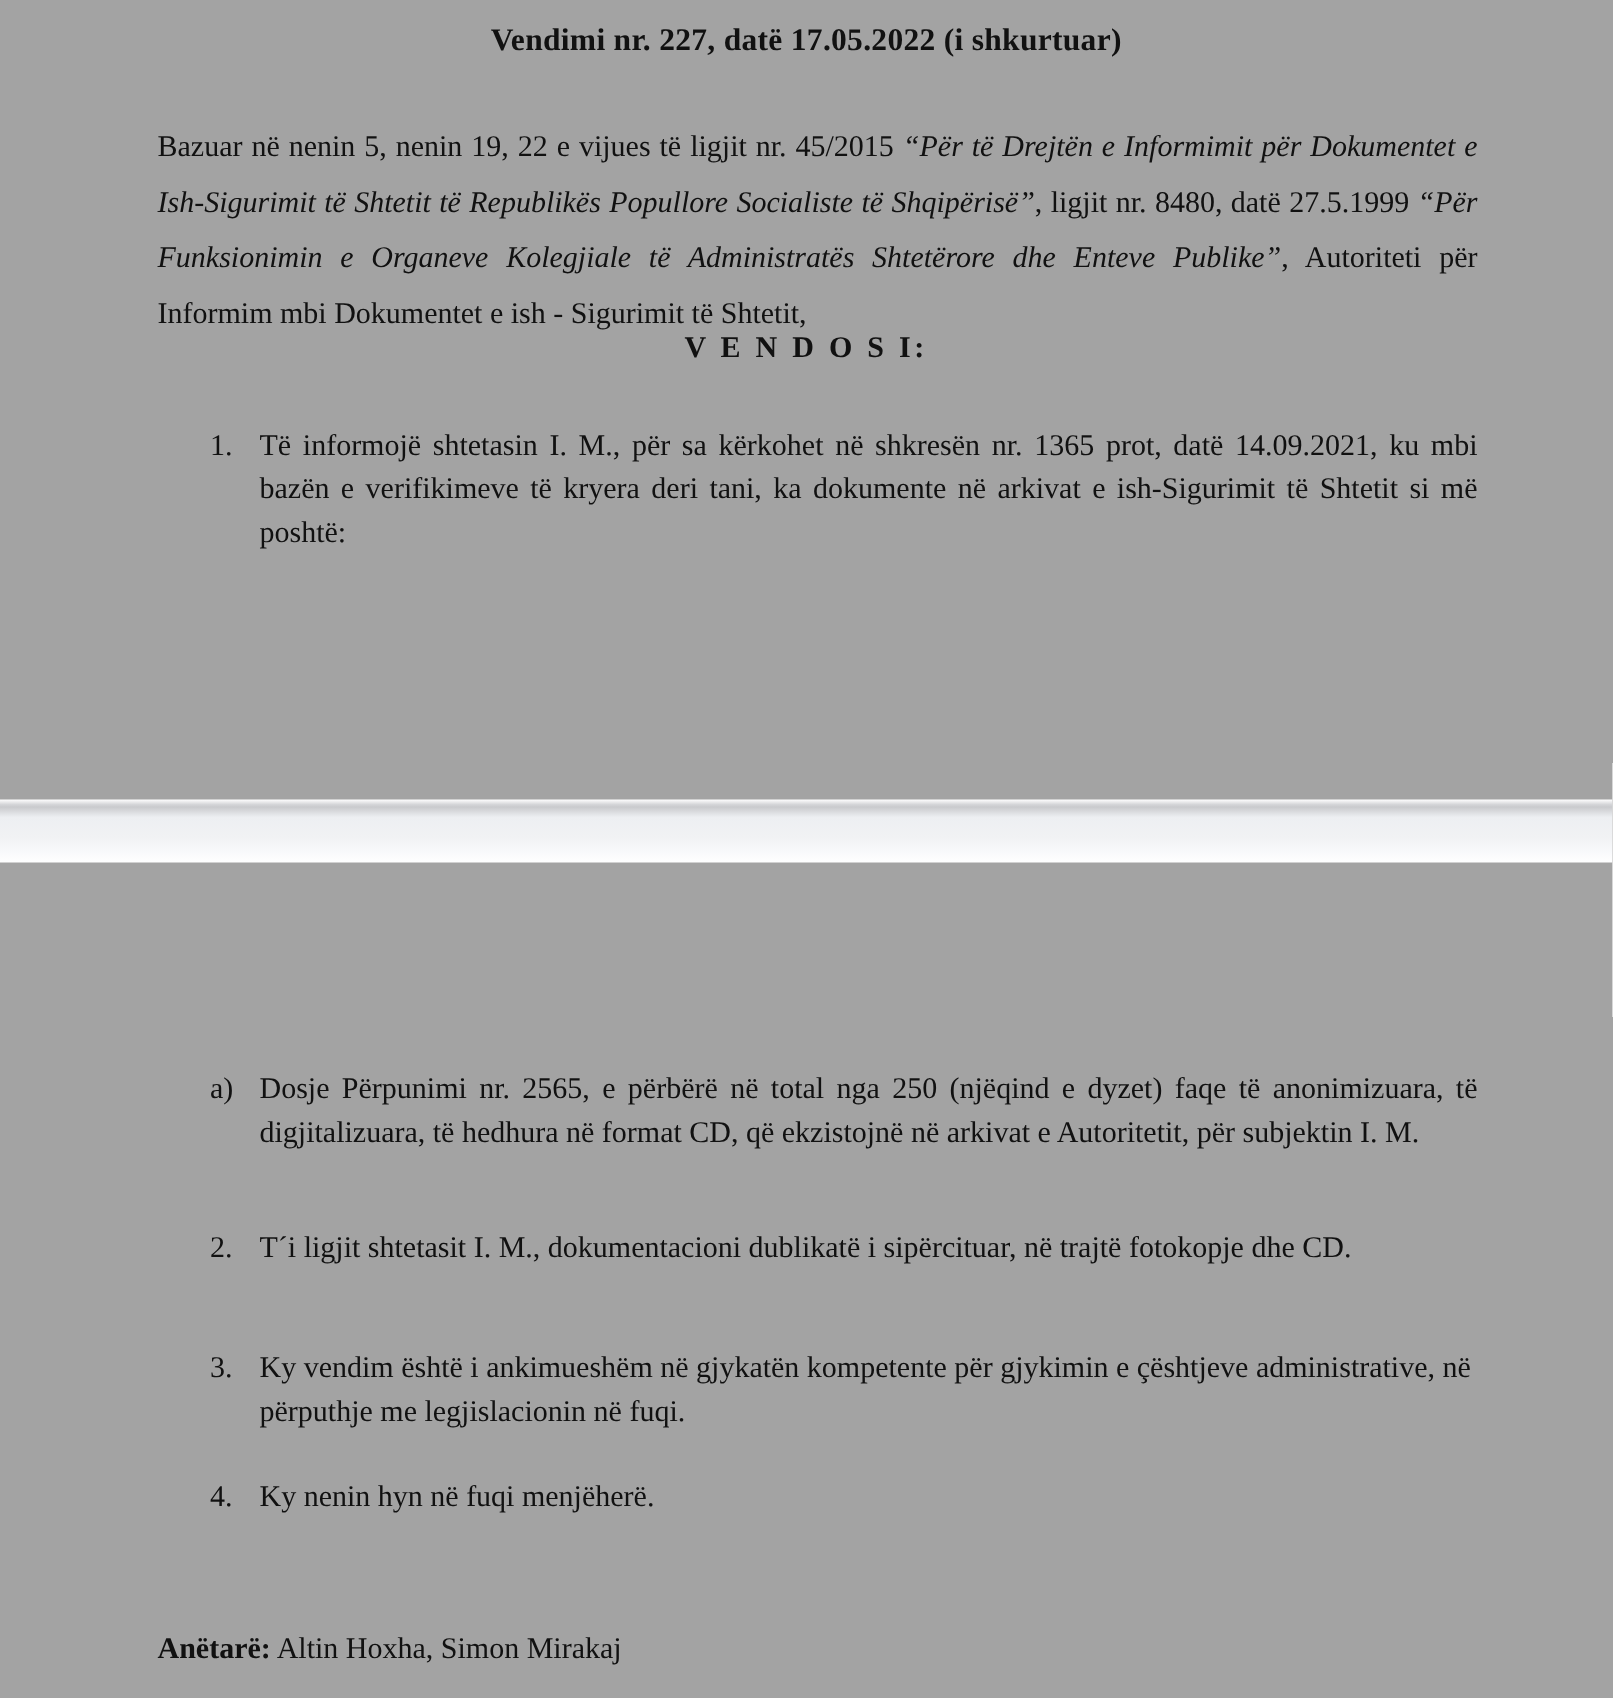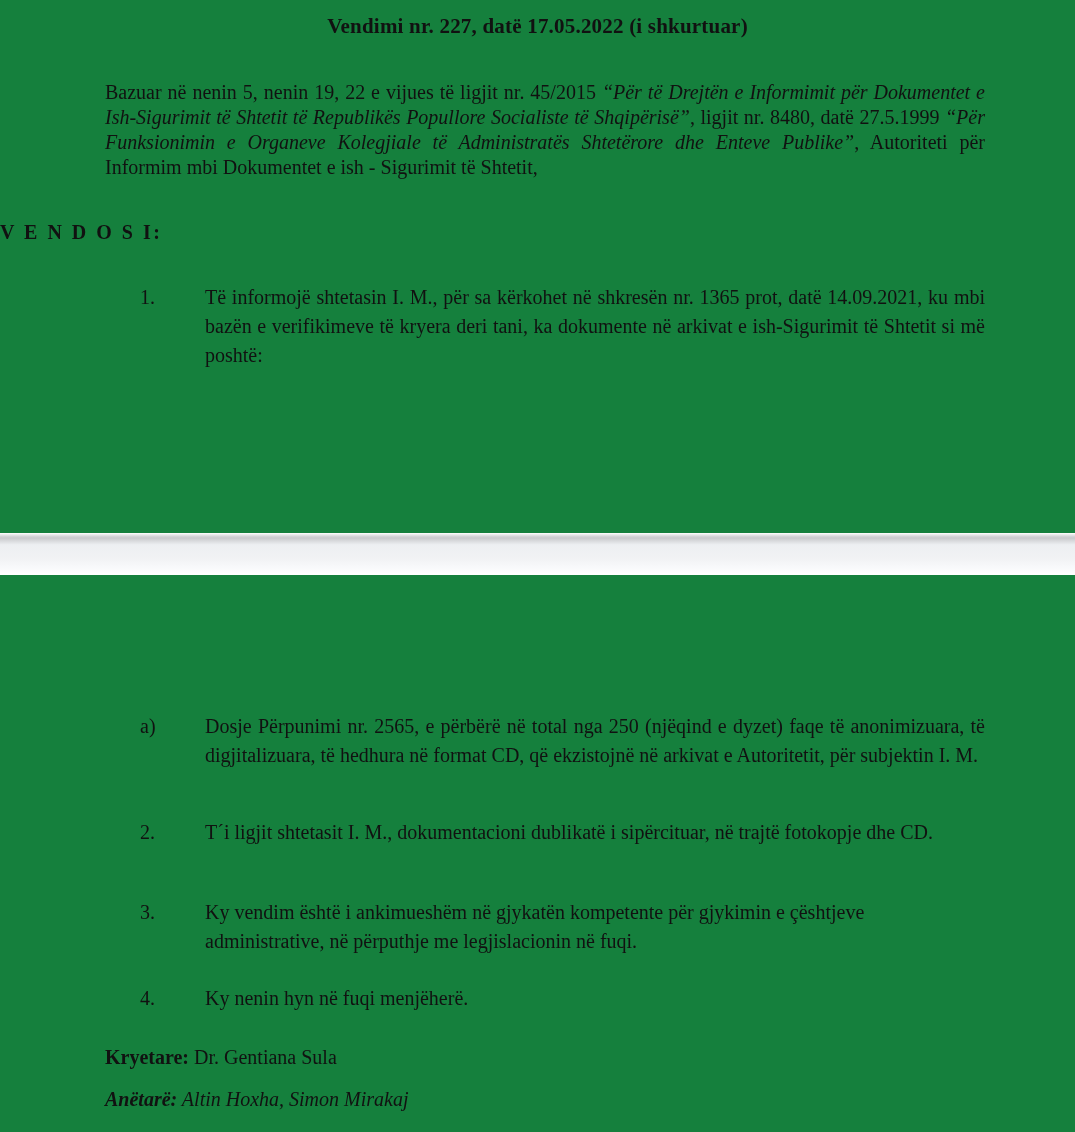--- a/index.html
+++ b/index.html
@@ -1,57 +1,57 @@
 <!DOCTYPE html>
 <html><head>
 <meta charset="utf-8">
 <style>
   html, body { margin: 0; padding: 0; background: #ffffff; }
   .page {
     position: relative;
     width: 1075px;
     height: 1132px;
-    background: #15803d;
+    background: #a3a3a3;
     overflow: hidden;
     font-family: "Liberation Serif", "DejaVu Serif", serif;
     color: #111111;
   }
   .doc-title {
     position: absolute;
     top: 14px; left: 0; right: 0;
     text-align: center;
     font-size: 21px;
     font-weight: bold;
     letter-spacing: 0.2px;
   }
   .intro {
     position: absolute;
     top: 60px; left: 105px; width: 880px;
     font-size: 20px;
-    line-height: 25px;
+    line-height: 37px;
     text-align: justify;
   }
   .italic { font-style: italic; }
   .decision-heading {
     position: absolute;
     top: 221px; left: 0; right: 0;
-    text-align: left;
+    text-align: center;
     font-size: 20px;
     font-weight: bold;
     letter-spacing: 2.5px;
   }
   .item {
     position: absolute;
     left: 140px; width: 845px;
     display: flex;
     font-size: 20px;
     line-height: 29px;
   }
   .item .marker { width: 33px; flex-shrink: 0; }
-  .item .item-text { flex: 1; margin-left: 32px; }
+  .item .item-text { flex: 1; }
   .just .item-text { text-align: justify; }
   .item-1 { top: 283px; }
   .item-a { top: 712px; }
   .item-2 { top: 818px; }
   .item-3 { top: 898px; }
   .item-4 { top: 984px; }
   .page-separator {
     position: absolute;
     top: 533px; left: 0; width: 1075px; height: 42px;
     background: linear-gradient(180deg,
@@ -63,21 +63,21 @@
       #f8f9fb 82%,
       #ffffff 100%);
   }
   .signature {
     position: absolute;
     left: 105px;
     font-size: 20px;
     white-space: nowrap;
   }
   .sig-1 { top: 1046px; }
-  .sig-2 { top: 1088px; font-style: italic; }
+  .sig-2 { top: 1088px; }
   .sig-role { font-weight: bold; }
 </style>
 </head>
 <body>
 
 <div class="page">
 
   <div class="doc-title">Vendimi nr. 227, datë 17.05.2022 (i shkurtuar)</div>
 
   <p class="intro"><span>Bazuar në nenin 5, nenin 19, 22 e vijues të ligjit nr. 45/2015 </span><span class="italic">“Për të Drejtën e Informimit për Dokumentet e Ish-Sigurimit të Shtetit të Republikës Popullore Socialiste të Shqipërisë”</span><span>, ligjit nr. 8480, datë 27.5.1999 </span><span class="italic">“Për Funksionimin e Organeve Kolegjiale të Administratës Shtetërore dhe Enteve Publike”</span><span>, Autoriteti për Informim mbi Dokumentet e ish - Sigurimit të Shtetit,</span></p>
@@ -104,17 +104,16 @@
   <div class="item item-3">
     <span class="marker">3.</span>
     <span class="item-text">Ky vendim është i ankimueshëm në gjykatën kompetente për gjykimin e çështjeve administrative, në përputhje me legjislacionin në fuqi.</span>
   </div>
 
   <div class="item item-4">
     <span class="marker">4.</span>
     <span class="item-text">Ky nenin hyn në fuqi menjëherë.</span>
   </div>
 
-  <div class="signature sig-1"><span class="sig-role">Kryetare:</span><span> Dr. Gentiana Sula</span></div>
 
   <div class="signature sig-2"><span class="sig-role">Anëtarë:</span><span> Altin Hoxha, Simon Mirakaj</span></div>
 
 </div>
 
 </body></html>

